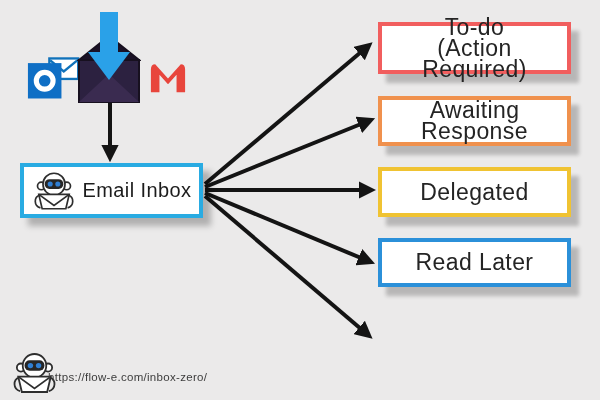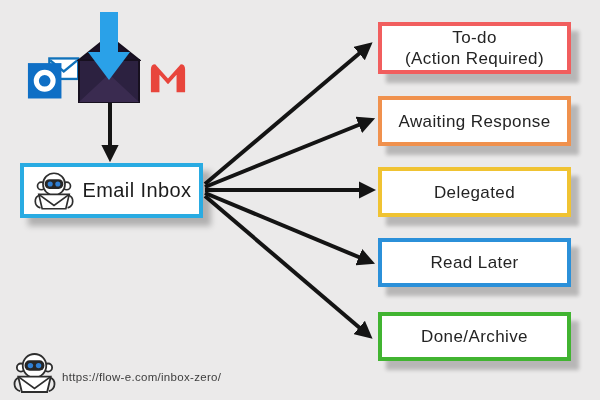--- a/index.html
+++ b/index.html
@@ -22,31 +22,31 @@
     box-shadow:8px 9px 4px rgba(0,0,0,0.22);
   }
   .inbox-box{
     left:20px;top:163px;width:183px;height:55px;gap:7px;
     font-size:20px;letter-spacing:0.4px;color:#1c1c1c;
     box-shadow:8px 8px 6px rgba(0,0,0,0.25);
   }
   .inbox-box .robot{width:44px;height:40px;flex:0 0 auto;}
   .cat{
     left:378px;width:193px;flex-direction:column;text-align:center;
-    font-size:17px;line-height:21px;letter-spacing:0.4px;color:#242424;
+    font-size:23px;line-height:21px;letter-spacing:0.4px;color:#242424;
   }
   .cat-0{top:22px;height:52px;}
   .cat-1{top:96px;height:50px;align-items:center;}
   .cat-2{top:167px;height:50px;}
   .cat-3{top:238px;height:49px;}
   .cat-4{top:312px;height:49px;}
 
   .footer-logo{left:11px;top:351px;width:47px;height:44px;z-index:2;}
   .footer-url{
-    position:absolute;left:62px;top:371px;z-index:2;
+    position:absolute;left:48px;top:371px;z-index:2;
     font-size:11.5px;letter-spacing:0.3px;color:#3d3d3d;
   }
 </style>
 </head>
 <body>
 
 <div class="stage" style="background: rgb(235, 234, 234);">
 
   <svg class="arrow-layer" viewBox="0 0 600 400">
     <defs>
@@ -110,24 +110,20 @@
     <div></div>
   </div>
   <div class="node cat cat-2" style="border-color: rgb(240, 195, 50); justify-content: center;">
     <div>Delegated</div>
     <div></div>
   </div>
   <div class="node cat cat-3" style="border-color: rgb(43, 144, 217); text-align: center;">
     <div>Read Later</div>
     <div></div>
   </div>
-  <div class="node cat cat-4" style="border-color: rgb(65, 180, 49);">
-    <div>Done/Archive</div>
-    <div></div>
-  </div>
 
   <svg class="icon footer-logo" viewBox="0 0 52 46">
     <path d="M9,28 C2,30 2,41 10,43" fill="none" stroke="#2e2e2e" stroke-width="2"></path>
     <path d="M43,28 C50,30 50,41 42,43" fill="none" stroke="#2e2e2e" stroke-width="2"></path>
     <circle cx="11" cy="17" r="4.5" fill="#ffffff" stroke="#2e2e2e" stroke-width="2"></circle>
     <circle cx="41" cy="17" r="4.5" fill="#ffffff" stroke="#2e2e2e" stroke-width="2"></circle>
     <circle cx="26" cy="15" r="13" fill="#ffffff" stroke="#2e2e2e" stroke-width="2"></circle>
     <rect x="15" y="9" width="22" height="11.5" rx="5.5" fill="#262626"></rect>
     <rect x="18.5" y="11.8" width="6" height="6" rx="3" style="fill: rgb(47, 127, 212);"></rect>
     <rect x="27.5" y="11.8" width="6" height="6" rx="3" style="fill: rgb(47, 127, 212);"></rect>

